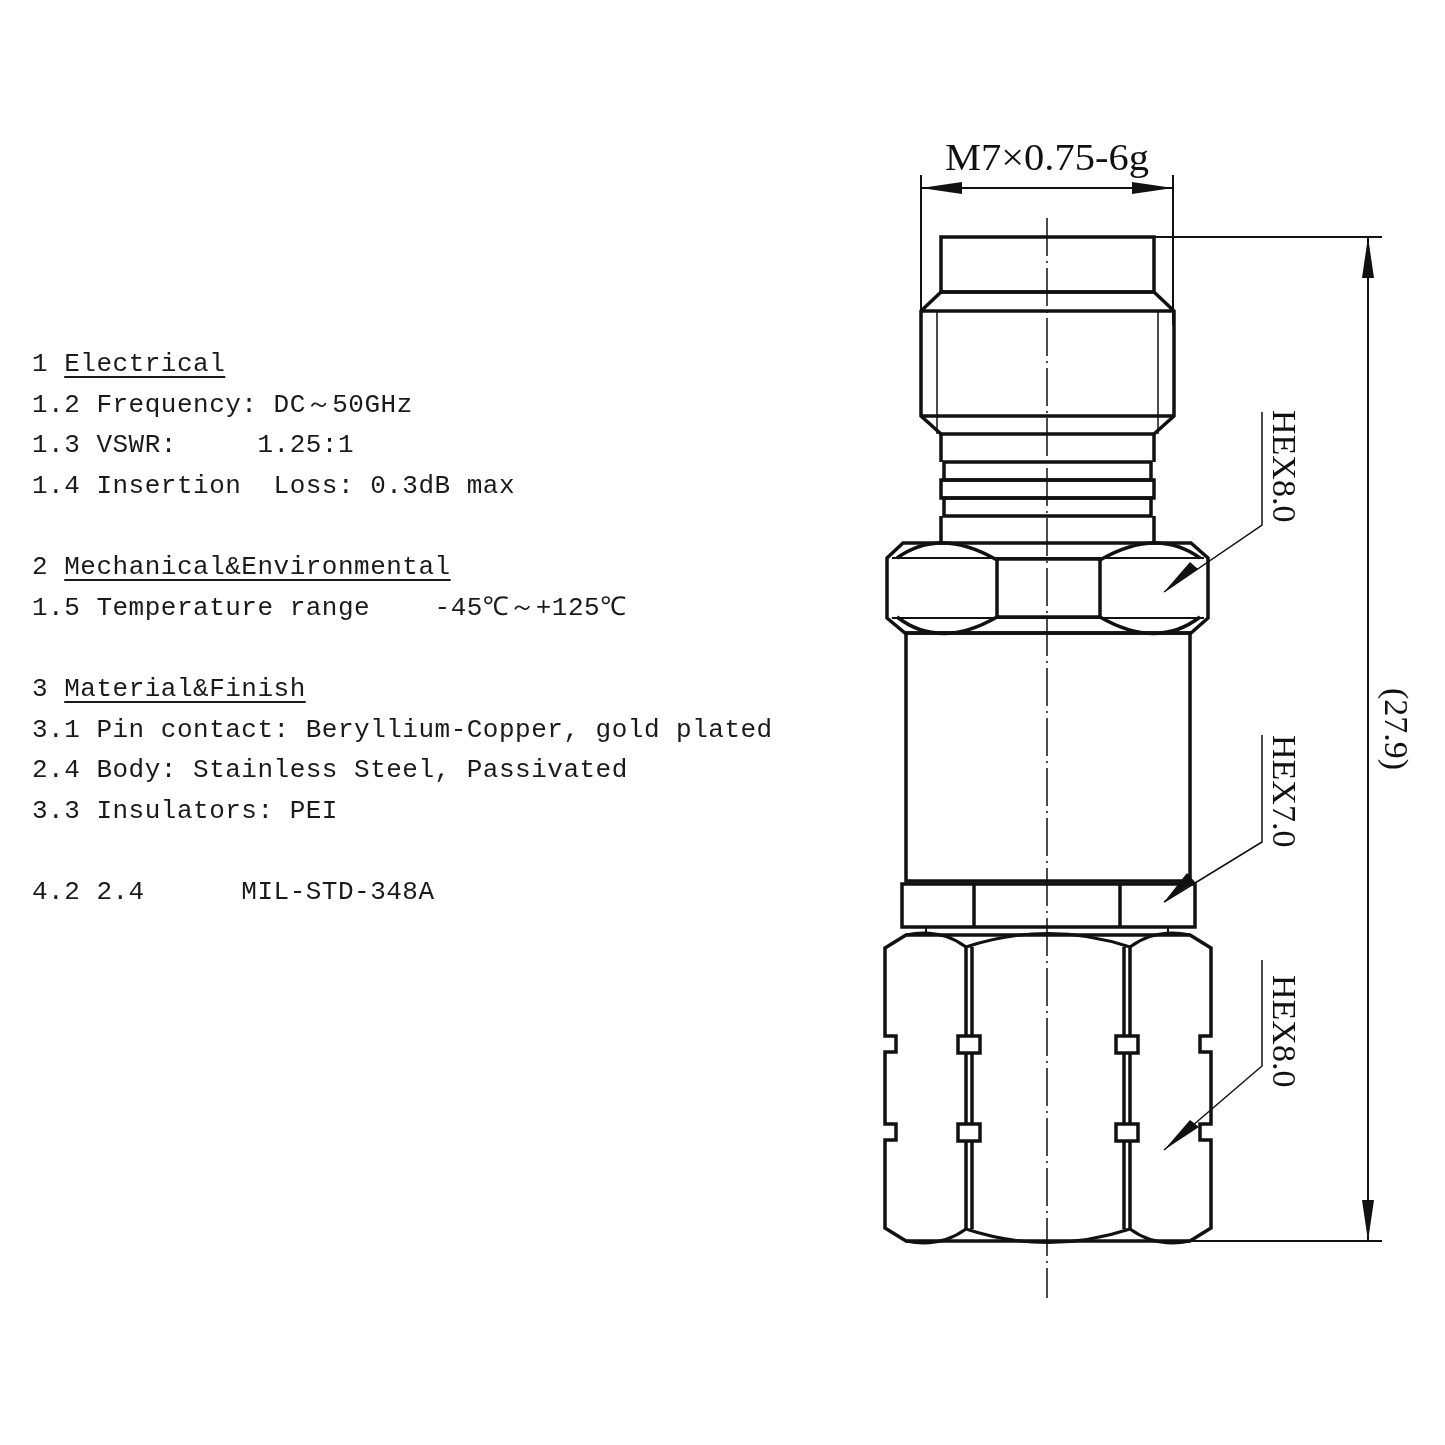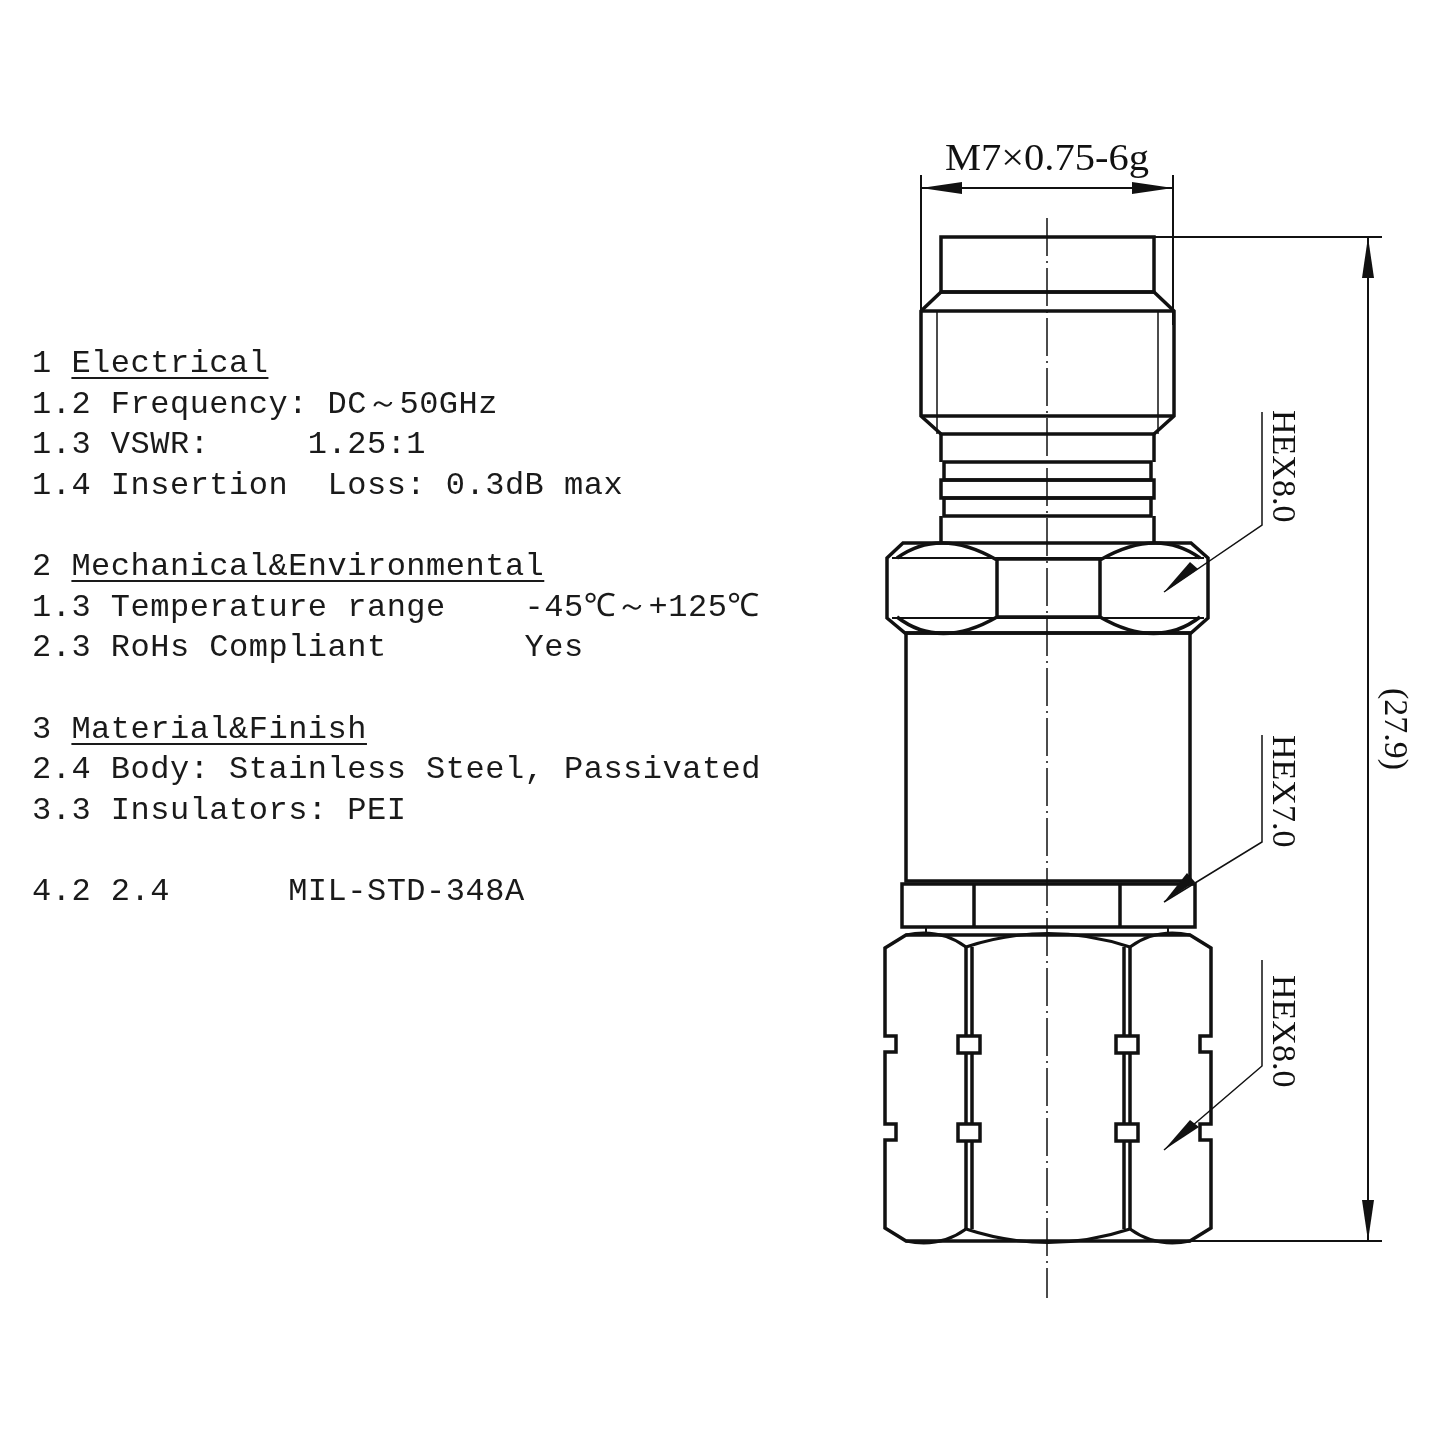--- a/index.html
+++ b/index.html
@@ -1,40 +1,40 @@
 <!DOCTYPE html>
 <html><head>
 <meta charset="utf-8">
 <style>
   html, body { margin:0; padding:0; background:#ffffff; }
   body { width:1445px; height:1445px; position:relative; overflow:hidden; font-family:"Liberation Serif","DejaVu Serif",serif; color:#111; }
-  .specs { position:absolute; left:32px; top:344px; font-family:"Liberation Mono","DejaVu Sans Mono",monospace; font-size:32px; line-height:40.5px; color:#1a1a1a; letter-spacing:0.5px; }
+  .specs { position:absolute; left:32px; top:344px; font-family:"Liberation Mono","DejaVu Sans Mono",monospace; font-size:26px; line-height:40.5px; color:#1a1a1a; letter-spacing:0.5px; }
   .section { margin-bottom:41px; }
   .line { white-space:pre; height:40.5px; }
   .head-title { text-decoration:underline; text-underline-offset:5px; text-decoration-thickness:2px; }
   .drawing { position:absolute; left:0; top:0; width:1445px; height:1445px; }
   svg text { font-family:"Liberation Serif","DejaVu Serif",serif; fill:#111; }
 </style>
 </head>
 <body>
 
 <div class="specs">
   <div class="section">
     <div class="line"><span>1</span> <span class="head-title">Electrical</span></div>
     <div class="line">1.2 Frequency: DC～50GHz</div>
     <div class="line">1.3 VSWR:     1.25:1</div>
     <div class="line">1.4 Insertion  Loss: 0.3dB max</div>
   </div>
   <div class="section">
     <div class="line"><span>2</span> <span class="head-title">Mechanical&amp;Environmental</span></div>
-    <div class="line">1.3 Temperature range    -45℃～+125℃</div>
-    <div class="line">2.3 RoHs Compliant       Yes</div>
+    <div class="line">1.5 Temperature range    -45℃～+125℃</div>
   </div>
   <div class="section">
     <div class="line"><span>3</span> <span class="head-title">Material&amp;Finish</span></div>
+    <div class="line">3.1 Pin contact: Beryllium-Copper, gold plated</div>
     <div class="line">2.4 Body: Stainless Steel, Passivated</div>
     <div class="line">3.3 Insulators: PEI</div>
   </div>
   <div class="section">
     <div class="line">4.2 2.4      MIL-STD-348A</div>
   </div>
 </div>
 
 <svg class="drawing" viewBox="0 0 1445 1445" width="1445" height="1445" xmlns="http://www.w3.org/2000/svg">
   <g fill="none" stroke="#111" stroke-width="3.5" stroke-linejoin="miter">

